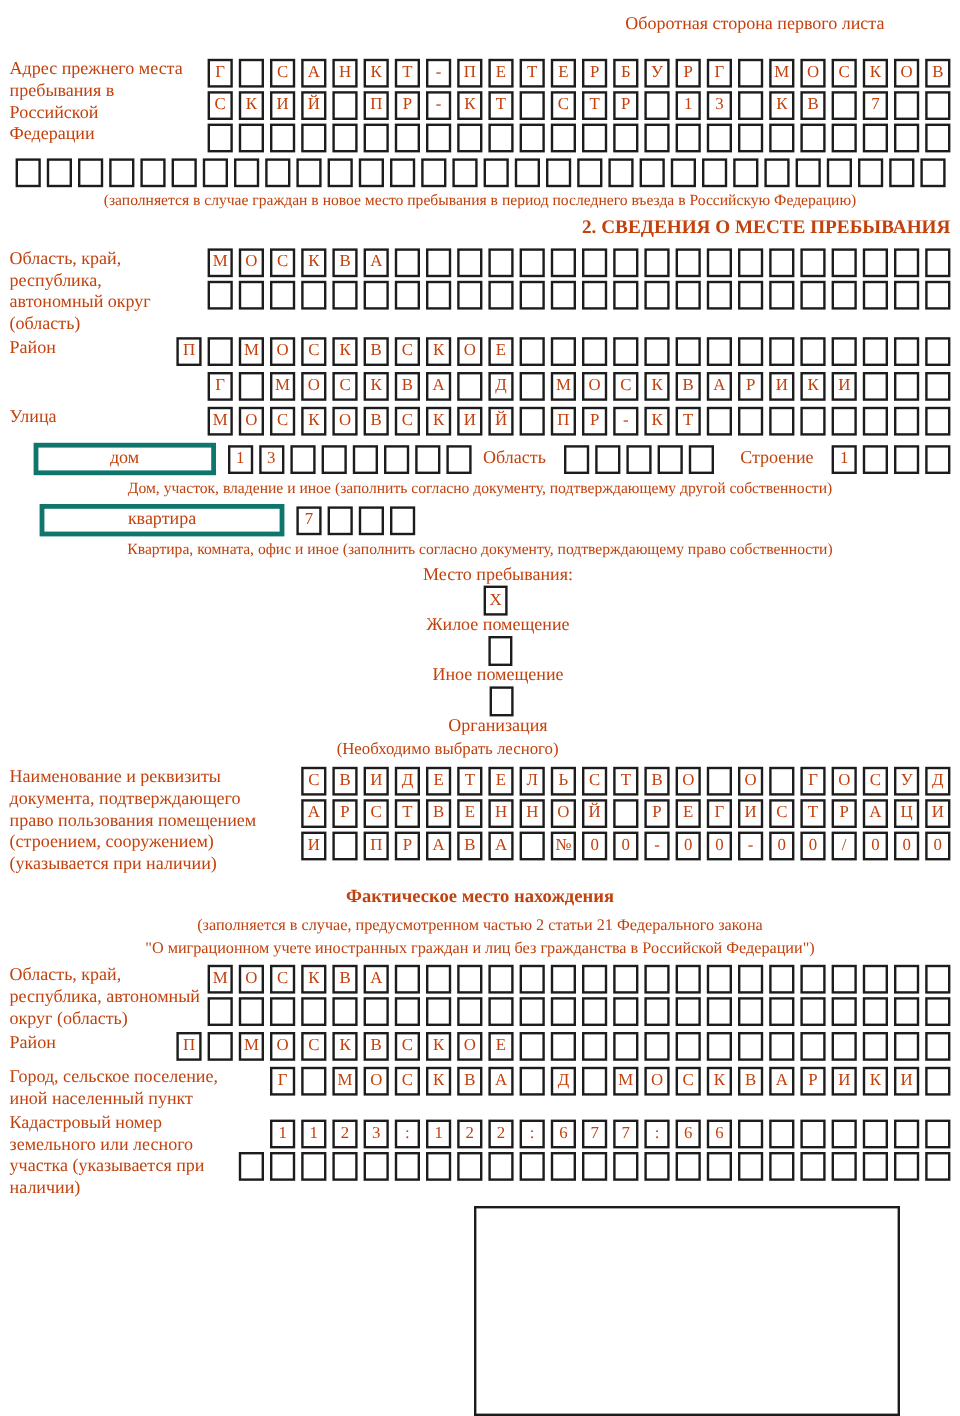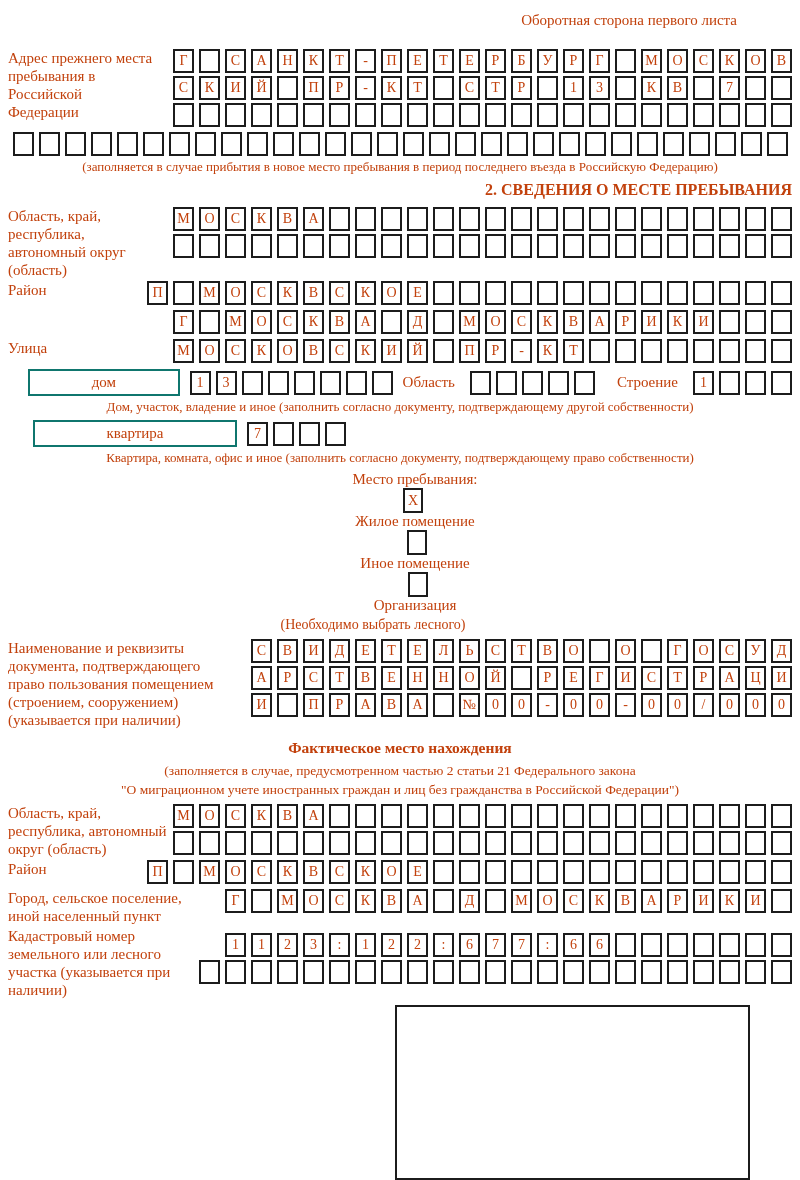--- a/index.html
+++ b/index.html
@@ -21,21 +21,21 @@
   .cell{
     flex:none;width:21px;height:24px;box-sizing:border-box;
     border:2px solid #1c1c1c;margin-left:5px;
     display:flex;align-items:center;justify-content:center;
     font-size:14px;line-height:1;background:#fff;
   }
   .caption{font-size:13px;text-align:center;margin:1px 0 5px;}
   .h-bold{font-size:16px;font-weight:bold;text-align:right;margin:6px 0 8px;}
   .h-bold2{font-size:15.5px;font-weight:bold;text-align:center;margin:10px 0 6px;}
   .inline-box{
-    box-sizing:border-box;border:2px solid #0f766e;height:27px;
+    box-sizing:border-box;border:4px solid #0f766e;height:27px;
     display:flex;align-items:center;justify-content:center;
     font-size:15px;background:#fff;
   }
   .house-row{display:flex;align-items:center;margin:3px 0 3px 20px;}
   .inline-label{font-size:15px;margin:0 10px;white-space:nowrap;}
   .stay-row{display:flex;align-items:center;font-size:15px;margin:5px 0 3px 30px;flex-direction:column;}
   .checkbox{
     flex:none;width:20px;height:25px;box-sizing:border-box;
     border:2px solid #1c1c1c;display:flex;align-items:center;justify-content:center;
     font-size:14px;
@@ -166,21 +166,21 @@
       <div class="cell"></div>
       <div class="cell"></div>
       <div class="cell"></div>
       <div class="cell"></div>
       <div class="cell"></div>
       <div class="cell"></div>
       <div class="cell"></div>
       <div class="cell"></div>
       <div class="cell"></div>
     </div>
-  <div class="caption">(заполняется в случае прибытия в новое место пребывания в период последнего въезда в Российскую Федерацию)</div>
+  <div class="caption">(заполняется в случае граждан в новое место пребывания в период последнего въезда в Российскую Федерацию)</div>
 
   <div class="h-bold">2. СВЕДЕНИЯ О МЕСТЕ ПРЕБЫВАНИЯ</div>
 
   <div class="field">
     <div class="label" style="width:135px;">Область, край, республика, автономный округ (область)</div>
     <div class="grids">
       <div class="row">
           <div class="cell">М</div>
           <div class="cell">О</div>
           <div class="cell">С</div>

